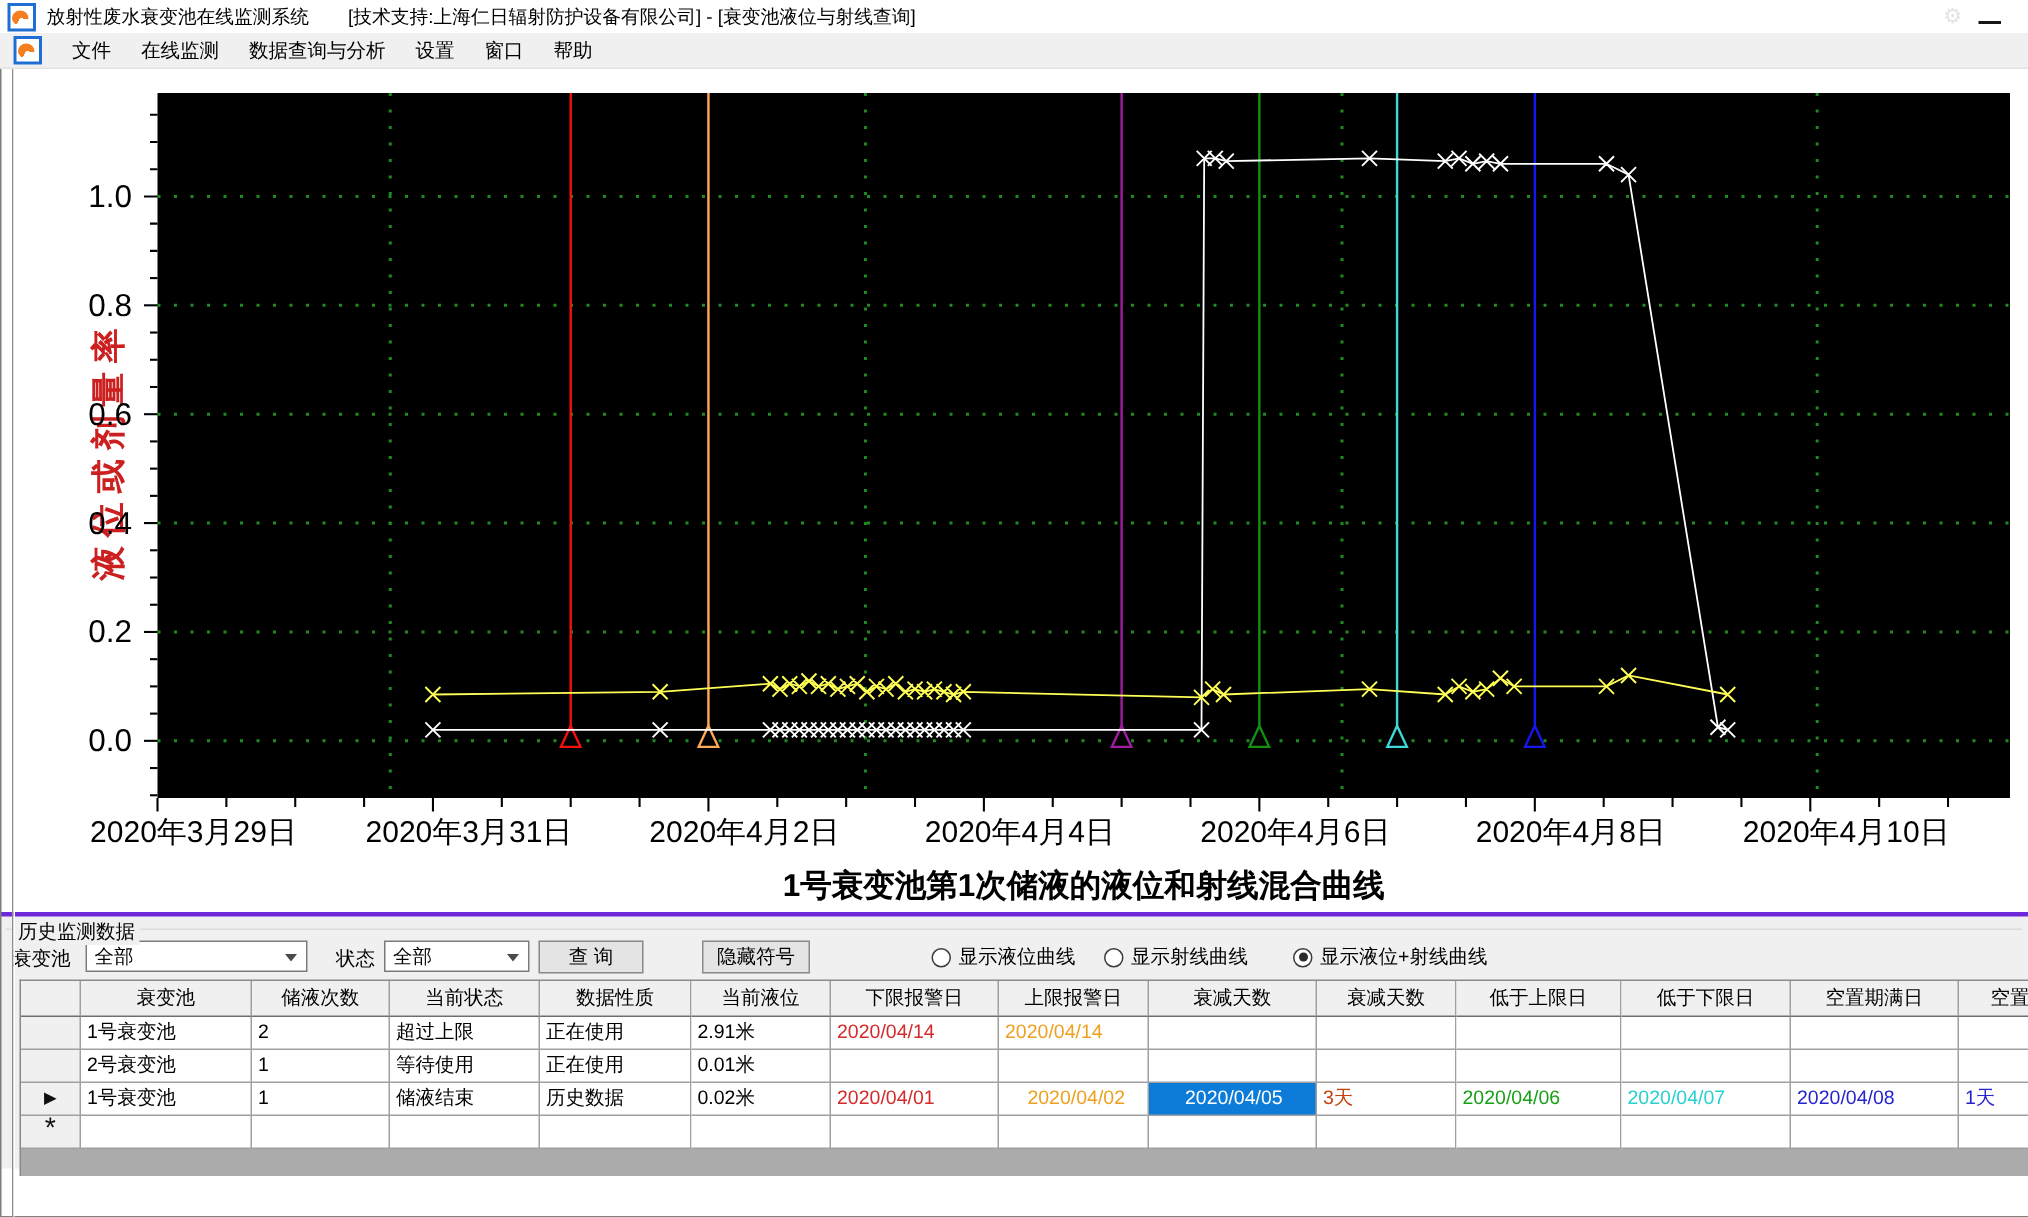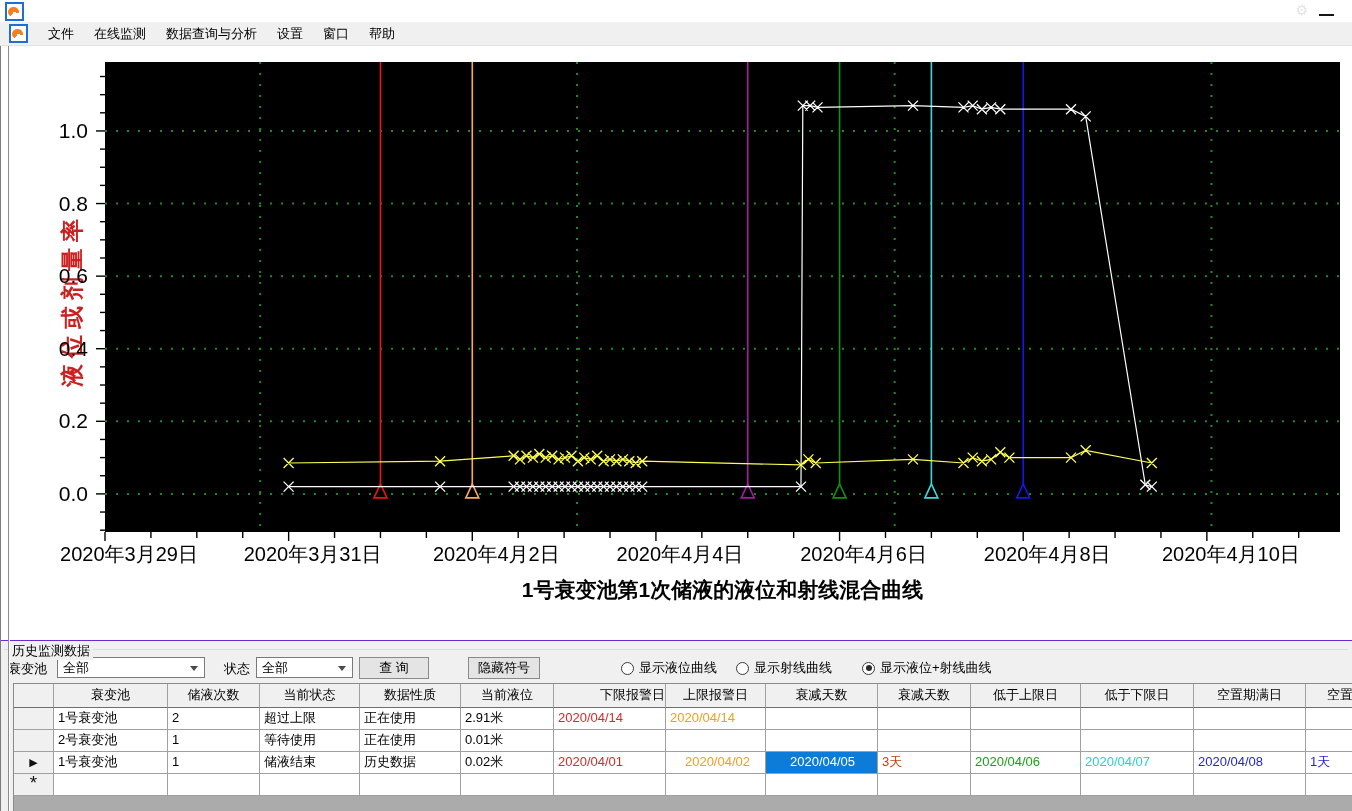--- a/index.html
+++ b/index.html
@@ -31,22 +31,22 @@
 
   
   .chart-area{position:absolute;top:45px;left:0;width:1352px;height:595px;background:#ffffff;}
   #chart-svg{position:absolute;left:10px;top:0;width:1342px;height:595px;
              font-family:"Liberation Sans","DejaVu Sans",sans-serif;}
   .ylabel{position:absolute;left:-23px;top:240px;width:190px;height:30px;
           transform:rotate(-90deg);transform-origin:center;color:#cc1f1f;font-weight:bold;
           font-size:23px;letter-spacing:6px;text-align:center;white-space:nowrap;}
 
   
-  .panel{position:absolute;top:640px;left:0;width:1352px;height:171px;background:#f0f0f0;
-         border-top:1px solid #6d28d9;box-sizing:border-box;}
+  .panel{position:absolute;top:608px;left:0;width:1352px;height:171px;background:#f0f0f0;
+         border-top:3px solid #6d28d9;box-sizing:border-box;}
   .group-label{position:absolute;left:9px;top:1px;font-size:13px;background:#f0f0f0;padding:0 3px;z-index:2;}
   .groupbox{position:absolute;left:4px;top:8px;right:4px;height:34px;border-top:1px solid #dcdcdc;}
   .ctrl-label{position:absolute;top:17px;font-size:13px;line-height:21px;}
   .combo{position:absolute;top:16px;height:21px;background:#fff;border:1px solid #7a7a7a;
          font-size:13px;line-height:19px;padding-left:5px;box-sizing:border-box;cursor:default;}
   .combo .arr{position:absolute;right:6px;top:8px;width:0;height:0;
               border:4px solid transparent;border-top:5px solid #4a4a4a;}
   .btn{position:absolute;top:16px;height:22px;background:#e4e4e4;border:1px solid #8a8a8a;
        font-size:13px;text-align:center;line-height:20px;box-sizing:border-box;cursor:pointer;}
   .radio{position:absolute;top:18px;display:flex;align-items:center;font-size:13px;cursor:pointer;}
@@ -68,20 +68,23 @@
   .selcell{background:#0d7cd8;color:#fff;}
   .graybar{height:18px;background:#ababab;}
 </style>
 </head>
 <body>
 
 <div class="titlebar">
   <span class="app-icon">
       <i></i>
     </span>
+  <span class="title-text">
+    <span>放射性废水衰变池在线监测系统</span><span class="title-gap"></span><span>[技术支持:上海仁日辐射防护设备有限公司] - [衰变池液位与射线查询]</span>
+  </span>
   <span class="gear-glyph">⚙</span>
   <span class="min-btn"></span>
 </div>
 
 <div class="menubar">
   <span class="app-icon">
       <i></i>
     </span>
   <span class="menu-item">文件</span>
   <span class="menu-item">在线监测</span>
@@ -228,21 +231,21 @@
   </span>
 
   <div id="grid">
       <div class="trow thead">
         <div class="tcell selc" style="width: 40px;"></div>
         <div class="tcell " style="width: 114px;">衰变池</div>
         <div class="tcell " style="width: 92px;">储液次数</div>
         <div class="tcell " style="width: 100px;">当前状态</div>
         <div class="tcell " style="width: 101px;">数据性质</div>
         <div class="tcell " style="width: 93px;">当前液位</div>
-        <div class="tcell " style="width: 112px; text-align: right;">下限报警日</div>
+        <div class="tcell " style="width: 112px;">下限报警日</div>
         <div class="tcell " style="width: 100px;">上限报警日</div>
         <div class="tcell " style="width: 112px;">衰减天数</div>
         <div class="tcell " style="width: 93px;">衰减天数</div>
         <div class="tcell " style="width: 110px;">低于上限日</div>
         <div class="tcell " style="width: 113px;">低于下限日</div>
         <div class="tcell " style="width: 112px;">空置期满日</div>
         <div class="tcell " style="width: 95px;">空置天数</div>
       </div>
       <div class="trow">
         <div class="tcell selc" style="width: 40px;"></div>

